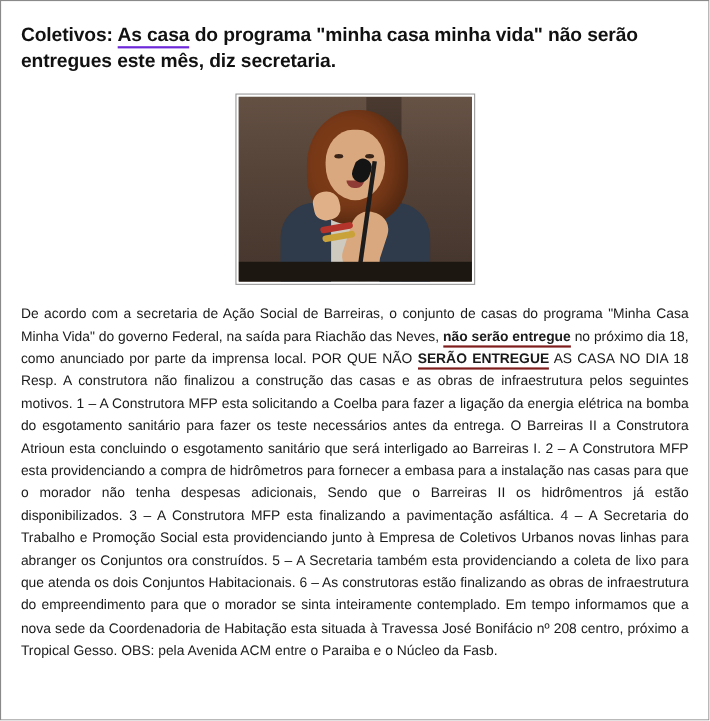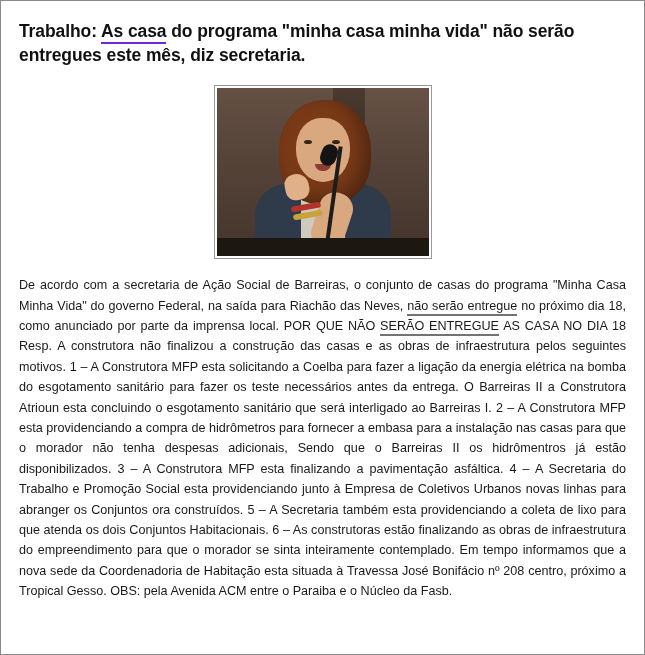--- a/index.html
+++ b/index.html
@@ -185,30 +185,31 @@
     background: #1d1712;
   }
   .body-text {
     font-size: 12.6px;
     color: #1a1a1a;
     line-height: 1.62;
     text-align: justify;
     margin: 0;
   }
   .body-text .u-red {
-    border-bottom: 2px solid #737373;
+    border-bottom: 2px solid #7f1d1d;
     padding-bottom: 1px;
+    font-weight: bold;
   }
 </style>
 </head>
 <body>
 
 <div class="page">
 
-  <h1 class="headline"><span>Trabalho: </span><span class="u-red">As casa</span><span> do programa "minha casa minha vida" não serão entregues este mês, diz secretaria.</span></h1>
+  <h1 class="headline"><span>Coletivos: </span><span class="u-red">As casa</span><span> do programa "minha casa minha vida" não serão entregues este mês, diz secretaria.</span></h1>
 
   <div class="figure">
     <div class="photo">
       <div class="bg"></div>
       <div class="wallpanel"></div>
       <div class="wallpanel2"></div>
       <div class="body"></div>
       <div class="shirt"></div>
       <div class="hair"></div>
       <div class="face"></div>

